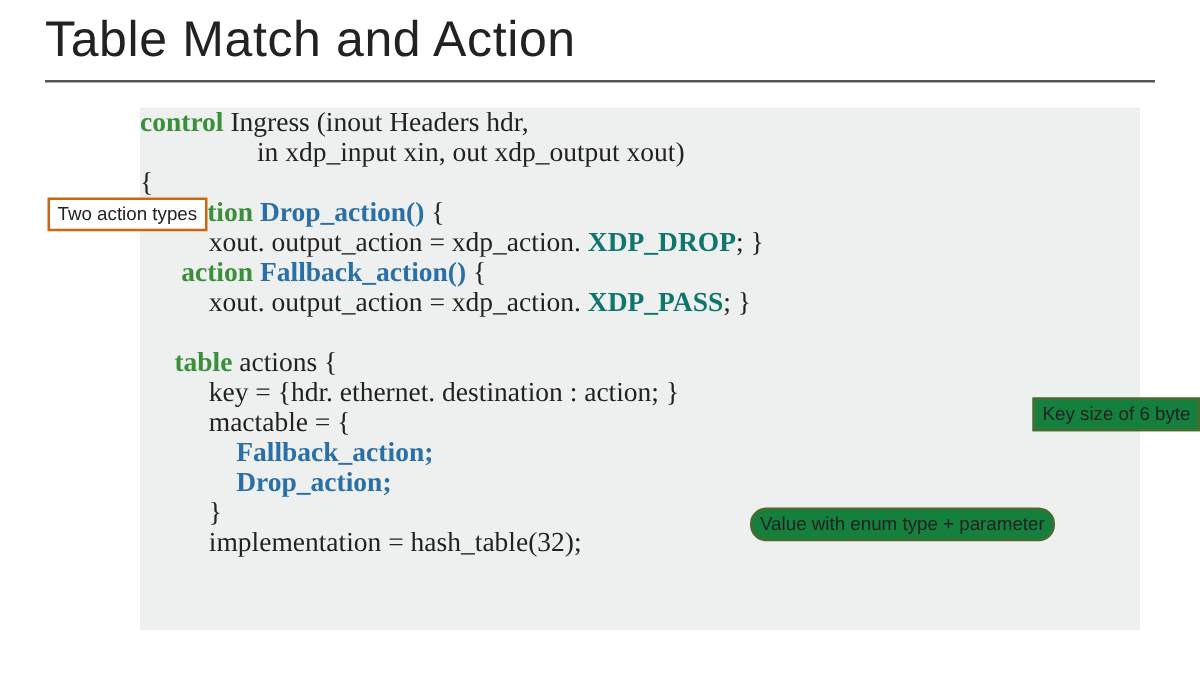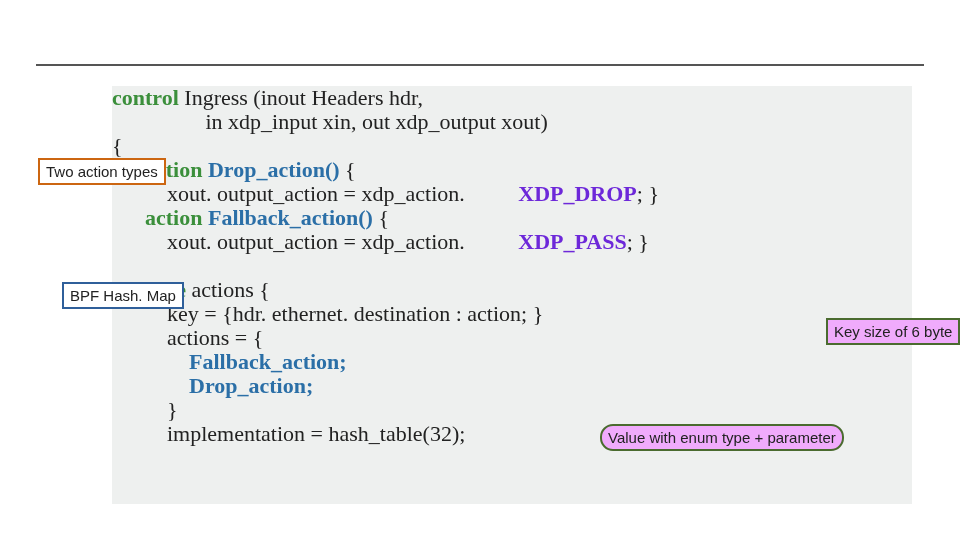--- a/index.html
+++ b/index.html
@@ -44,21 +44,21 @@
     box-sizing: border-box;
     font-family: Liberation Serif, serif;
     font-size: 22px;
     line-height: 24px;
     white-space: pre;
     color: #222;
     overflow: hidden;
   }
   .kw-green { color: #3b8f3b; font-weight: 600; }
   .kw-blue  { color: #2b6fa7; font-weight: 600; }
-  .kw-bold  { font-weight: 700; color: #6d28d9; margin-left: 48px; }
+  .kw-bold  { font-weight: 700; color: #0f766e; }
 
   .callout {
     position: absolute;
     border: 2px solid;
     box-sizing: border-box;
     font-size: 15px;
     line-height: 1;
     padding: 4px 6px;
     white-space: nowrap;
     color: #222;
@@ -66,47 +66,47 @@
   .callout.orange {
     border-color: #cc6611;
     background: #fff;
   }
   .callout.blue {
     border-color: #2f5f9a;
     background: #fff;
   }
   .callout.green {
     border-color: #4a6b2f;
-    background: #f0abfc;
+    background: #15803d;
   }
 </style>
 </head>
 <body>
 
 <div class="slide">
 
+  <div class="title">Table Match and Action</div>
   <div class="title-underline"></div>
 
   <div class="codebox"><span class="kw-green">control</span><span> Ingress (inout Headers hdr,</span>
 <span>                 in xdp_input xin, out xdp_output xout)</span>
 <span>{</span>
       <span class="kw-green">action</span> <span class="kw-blue">Drop_action()</span> {
           <span>xout. output_action = xdp_action.</span> <span class="kw-bold">XDP_DROP</span>; }
       <span class="kw-green">action</span> <span class="kw-blue">Fallback_action()</span> {
           <span>xout. output_action = xdp_action.</span> <span class="kw-bold">XDP_PASS</span>; }
 
      <span class="kw-green">table</span><span> actions {</span>
           <span>key = {hdr. ethernet. destination : action; }</span>
-          <span>actions = {</span>
+          <span>mactable = {</span>
               <span class="kw-blue">Fallback_action;</span>
               <span class="kw-blue">Drop_action;</span>
           <span>}</span>
           <span>implementation = hash_table(32);</span></div>
 
   <div class="callout orange" style="top:158px; left:38px;">Two action types</div>
 
-  <div class="callout blue" style="top:282px; left:62px;">BPF Hash. Map</div>
 
   <div class="callout green" style="top:318px; left:826px;">Key size of 6 byte</div>
 
-  <div class="callout green" style="top:424px; left:600px;border-radius:13px;">Value with enum type + parameter</div>
+  <div class="callout green" style="top:406px; left:600px;border-radius:13px;">Value with enum type + parameter</div>
 
 </div>
 
 </body></html>

